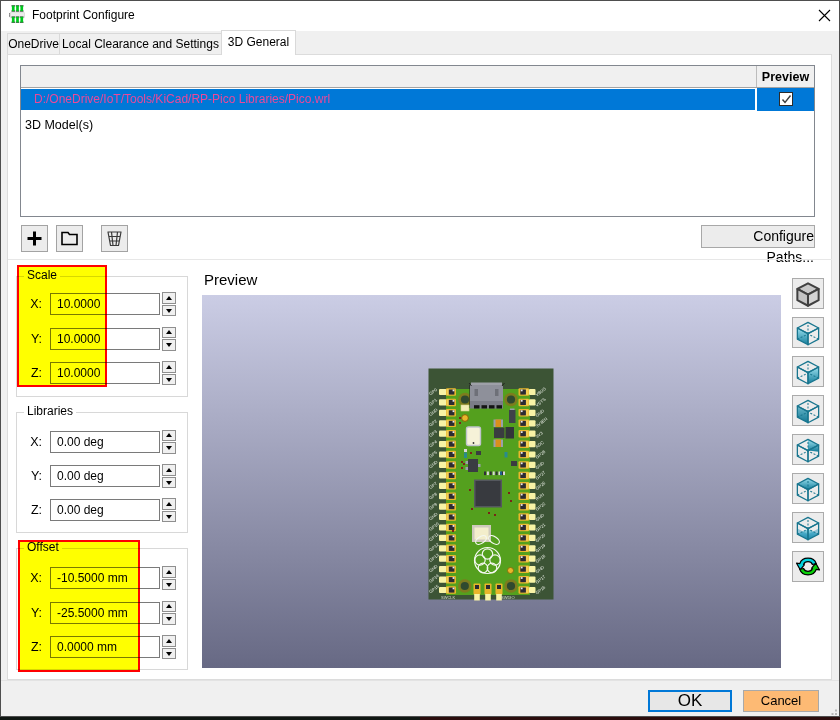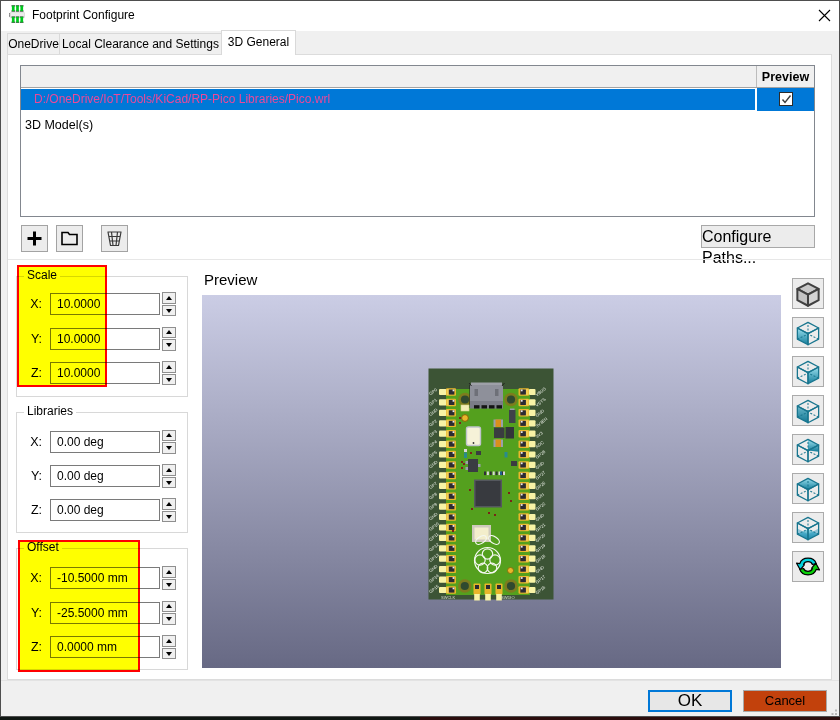--- a/index.html
+++ b/index.html
@@ -77,21 +77,21 @@
 <div class="abs" style="left:56px;top:225px;width:27px;height:27px;background:#ececec;border:1px solid #a3a3a3;">
   <svg width="25" height="25" viewBox="0 0 25 25">
     <path d="M5 8.5 V6.5 H11 L12.5 8.5 H20 V18.5 H5 Z" fill="none" stroke="#000" stroke-width="1.6"></path>
   </svg>
 </div>
 <div class="abs" style="left:101px;top:225px;width:27px;height:27px;background:#ececec;border:1px solid #a3a3a3;">
   <svg width="25" height="25" viewBox="0 0 25 25">
     <path d="M5.5 6 H19.5 M6 6 L8.5 19.5 H16.5 L19 6 M9.5 6 L11 19.5 M15.5 6 L14 19.5 M6.8 10.5 H18.2 M7.6 15 H17.4" stroke="#3a3a3a" stroke-width="1.2" fill="none"></path>
   </svg>
 </div>
-<div class="abs" style="left:701px;top:225px;width:114px;height:23px;background:#ececec;border:1px solid #a8a8a8;font-size:16px;text-align:left;line-height:21px;">Configure Paths...</div>
+<div class="abs" style="left:701px;top:225px;width:114px;height:23px;background:#ececec;border:1px solid #a8a8a8;font-size:14px;text-align:right;line-height:21px;">Configure Paths...</div>
 
 <div class="abs" style="left:8px;top:259px;width:824px;height:1px;background:#e7e7e7;"></div>
 
 <div id="groups">
     <div class="abs" style="left:16px;top:276px;width:172px;height:121px;border:1px solid #d8d8d8;"></div>
     <div class="abs" style="left:24px;top:268px;background:#fff;padding:0 3px;font-size:12px;">Scale</div>
   <div class="abs" style="left:24px;top:297px;width:18px;text-align:right;font-size:12.5px;">X:</div>
   <div class="abs" style="left:50px;top:293px;width:110px;height:22px;background:#fff;border:1px solid #7a7a7a;font-size:12px;line-height:20px;padding-left:6px;">10.0000</div>
   <div class="abs" style="left:162px;top:292px;width:14px;height:11.5px;background:#f0f0f0;border:1px solid #8f8f8f;">
     <div style="width:0;height:0;border-left:3px solid transparent;border-right:3px solid transparent;border-bottom:4px solid #000;margin:2.5px auto 0;"></div>
@@ -612,21 +612,21 @@
   <g stroke="#000" stroke-width="1.25" stroke-linejoin="round">
   <path d="M22.2 10.6 A 8.5 7.5 0 0 0 5.8 10.6 L 2.6 10.2 L 6.2 16.8 L 10.3 11.8 L 9.6 11.5 A 4.6 4 0 0 1 18.4 11.5 Z" fill="#00d2dc"></path>
   <path d="M5.8 16.4 A 8.5 7.5 0 0 0 22.2 16.4 L 25.4 16.8 L 21.8 10.2 L 17.7 15.2 L 18.4 15.5 A 4.6 4 0 0 1 9.6 15.5 Z" fill="#0bd00b"></path>
   </g>
       </svg>
     </div>
   </div>
 
 <div class="abs" style="left:1px;top:680px;width:838px;height:36px;background:#f0f0f0;border-top:1px solid #e3e3e3;"></div>
 <div class="abs" style="left:648px;top:690px;width:84px;height:22px;background:#e7e7e7;border:2px solid #0078d7;font-size:17px;text-align:center;line-height:18px;">OK</div>
-<div class="abs" style="left:743px;top:690px;width:84px;height:22px;background:#c2410c;border:1px solid #a9a9a9;font-size:13px;text-align:center;line-height:20px;">Cancel</div>
+<div class="abs" style="left:743px;top:690px;width:76px;height:22px;background:#fdba74;border:1px solid #a9a9a9;font-size:13px;text-align:center;line-height:20px;">Cancel</div>
 
 <svg class="abs" style="left:826px;top:706px;" width="14" height="14" viewBox="0 0 14 14">
   <g fill="#b9b9b9">
     <rect x="9" y="3.5" width="2" height="2"></rect>
     <rect x="5.5" y="7" width="2" height="2"></rect>
       <rect x="9" y="7" width="2" height="2"></rect>
     <rect x="2" y="10.5" width="2" height="2"></rect>
       <rect x="5.5" y="10.5" width="2" height="2"></rect>
       <rect x="9" y="10.5" width="2" height="2"></rect>
   </g>

